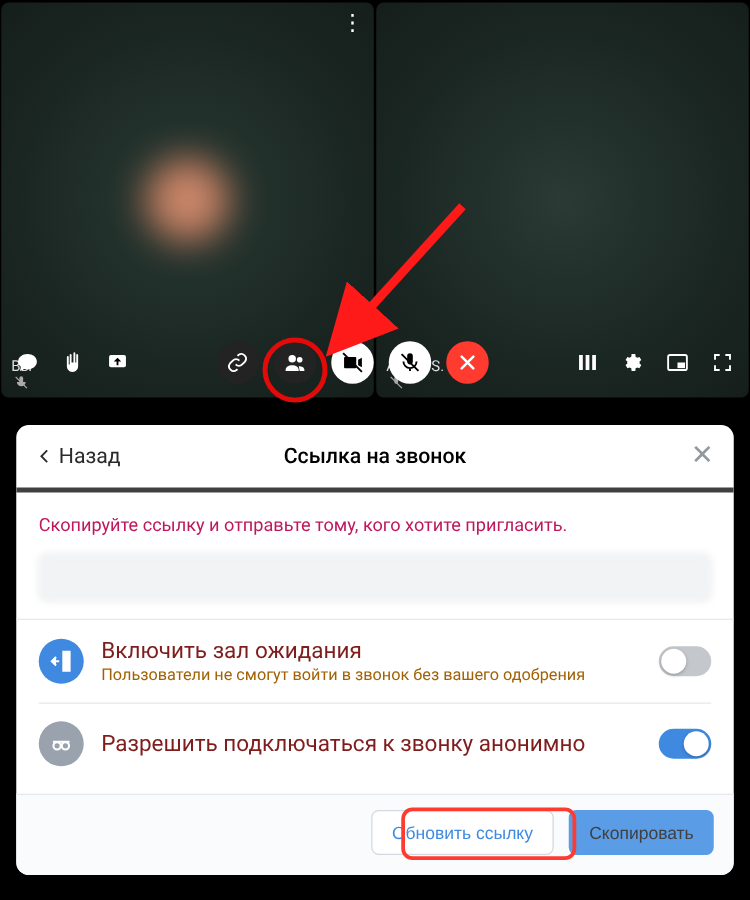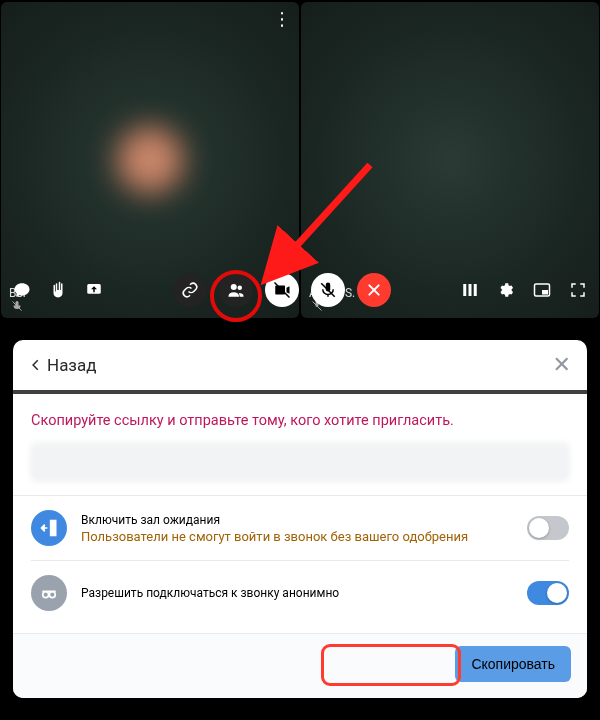--- a/index.html
+++ b/index.html
@@ -174,21 +174,21 @@
     width: 36px; height: 36px;
     border-radius: 50%;
     display: flex;
     align-items: center;
     justify-content: center;
     flex-shrink: 0;
   }
   .opt-icon.blue { background: #3f8ae0; }
   .opt-icon.gray { background: #99a2ad; }
   .opt-text { flex: 1; }
-  .opt-title { font-size: 12px; color: #000000; }
+  .opt-title { font-size: 18px; color: #7f1d1d; }
   .opt-sub { font-size: 13px; color: #a16207; margin-top: 2px; }
   .toggle {
     width: 42px; height: 24px;
     border-radius: 12px;
     position: relative;
     cursor: pointer;
   }
   .toggle .knob {
     position: absolute;
     top: 2px;
@@ -220,21 +220,21 @@
     cursor: pointer;
     border: none;
   }
   .btn.secondary {
     background: #fff;
     color: #3f8ae0;
     border: 1px solid #d3d9de;
   }
   .btn.primary {
     background: #5a9ce6;
-    color: #000000;
+    color: #404040;
   }
   .btn-hl {
     position: absolute;
     border: 3px solid #ff3b30;
     border-radius: 9px;
     pointer-events: none;
   }
   svg { display: block; }
 </style>
 </head>
@@ -352,20 +352,21 @@
 </svg>
 
 <div class="dialog">
   <div class="dlg-header">
     <div class="back">
       <svg width="14" height="14" viewBox="0 0 24 24">
           <path fill="none" stroke="#2a2a2a" stroke-width="2.5" d="M15 4l-8 8 8 8"></path>
         </svg>
       <span>Назад</span>
     </div>
+    <div class="dlg-title">Ссылка на звонок</div>
     <div class="close-x">✕</div>
   </div>
   <div class="dlg-body">
     <div class="instr">Скопируйте ссылку и отправьте тому, кого хотите пригласить.</div>
     <div class="link-field"></div>
     <div class="divider"></div>
 
     <div class="opt-row">
       <div class="opt-icon blue">
         <svg width="20" height="20" viewBox="0 0 24 24">
@@ -391,18 +392,21 @@
       </div>
       <div class="opt-text">
         <div class="opt-title">Разрешить подключаться к звонку анонимно</div>
       </div>
       <div class="toggle on">
           <div class="knob"></div>
         </div>
     </div>
   </div>
   <div class="dlg-footer">
+    <button class="btn secondary">
+      <span>Обновить ссылку</span>
+    </button>
     <button class="btn primary">
       <span>Скопировать</span>
     </button>
     <div class="btn-hl" style="right:126px; bottom:12px; width:140px; height:42px;"></div>
   </div>
 </div>
 
 </body></html>

